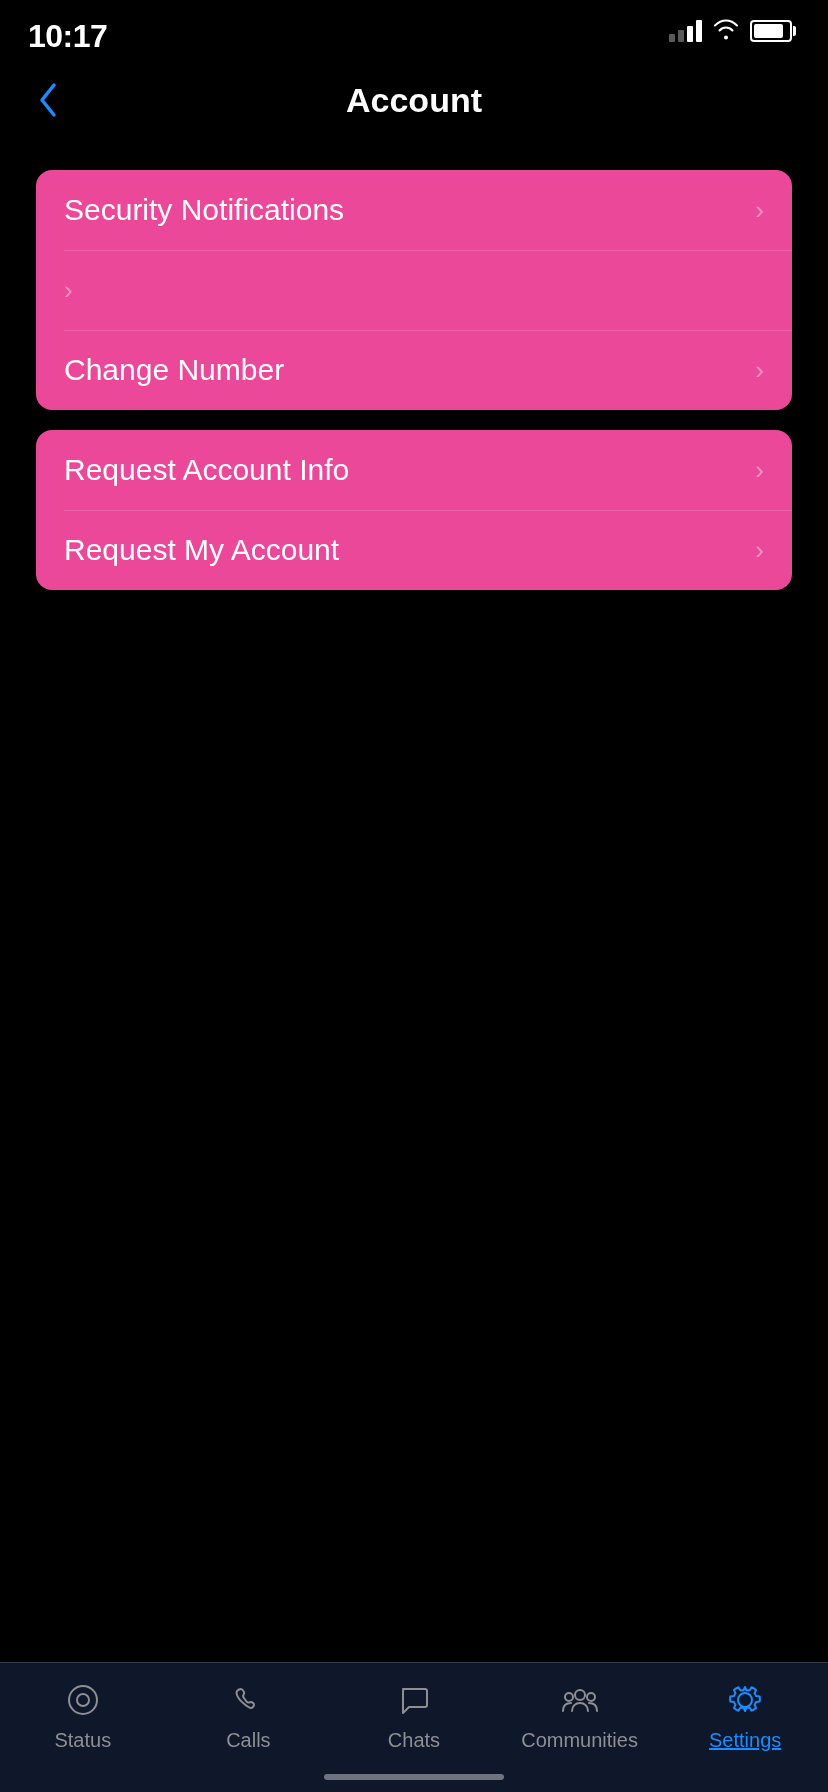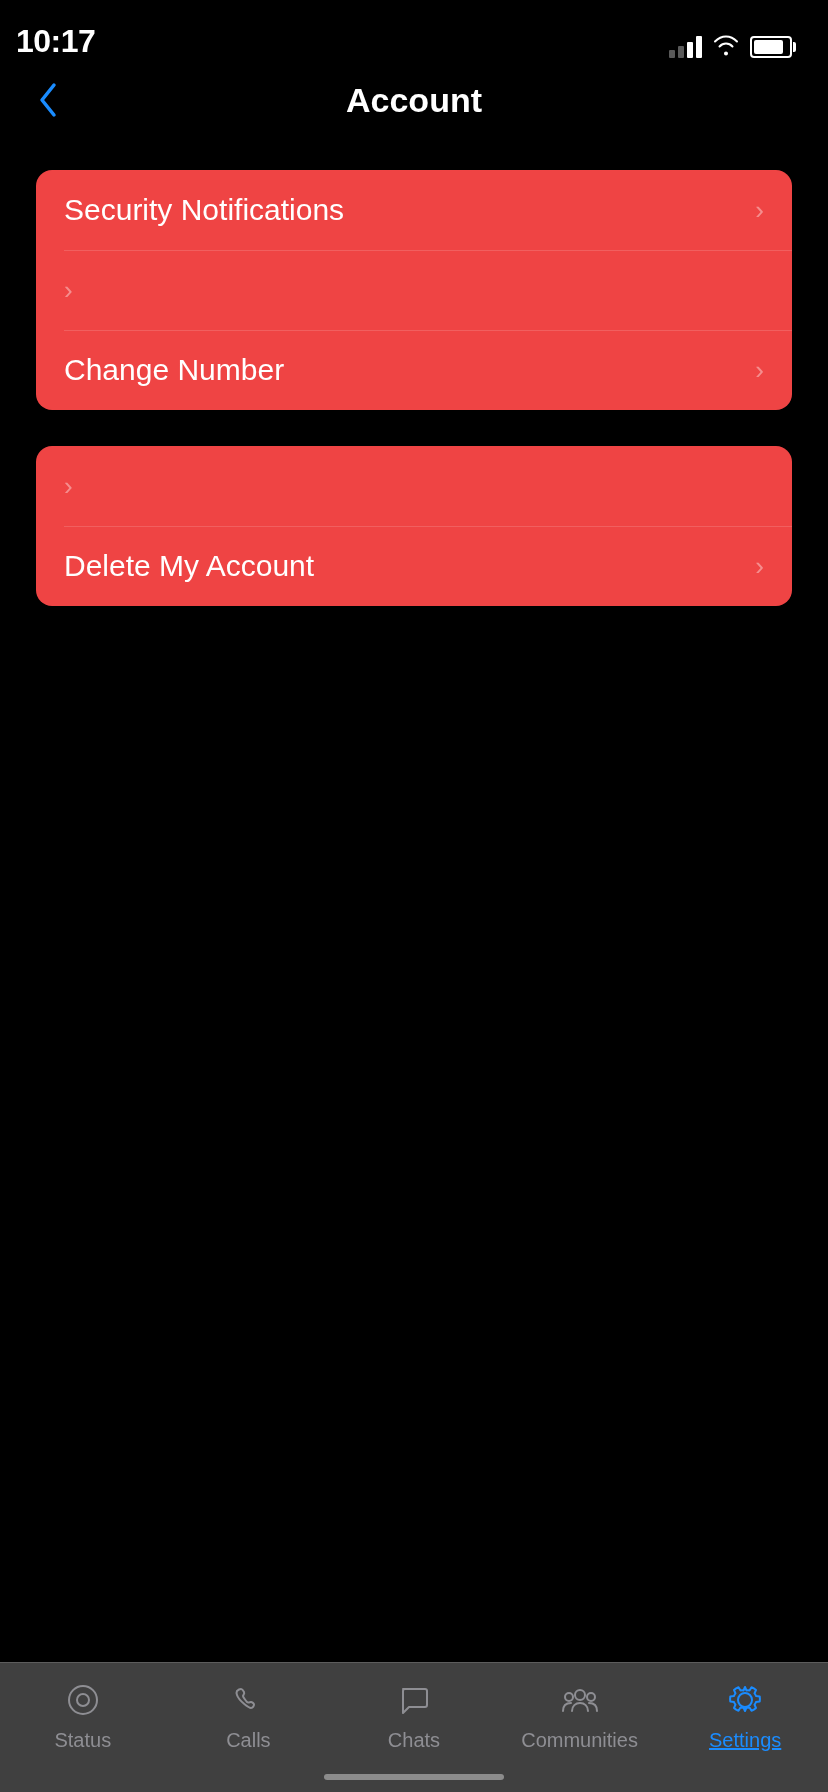--- a/index.html
+++ b/index.html
@@ -12,22 +12,22 @@
       font-family: -apple-system, 'SF Pro Display', 'Helvetica Neue', sans-serif;
       color: #ffffff;
       overflow: hidden;
       position: relative;
     }
 
     
     .status-bar {
       display: flex;
       justify-content: space-between;
-      align-items: flex-end;
-      padding: 18px 36px 0 16px;
+      align-items: flex-start;
+      padding: 18px 36px 0 28px;
       height: 60px;
     }
 
     .status-time {
       font-size: 32px;
       font-weight: 700;
       color: #ffffff;
       letter-spacing: -0.5px;
     }
 
@@ -112,24 +112,24 @@
       text-align: center;
     }
 
     
     .content {
       padding: 30px 36px 0 36px;
     }
 
     
     .menu-card {
-      background: #ef4444;
+      background: #ec4899;
       border-radius: 16px;
       overflow: hidden;
-      margin-bottom: 36px;
+      margin-bottom: 20px;
     }
 
     .menu-item {
       display: flex;
       justify-content: space-between;
       align-items: center;
       padding: 0 28px;
       height: 80px;
       cursor: pointer;
       position: relative;
@@ -157,21 +157,21 @@
       font-weight: 500;
     }
 
     
     .tab-bar {
       position: absolute;
       bottom: 0;
       left: 0;
       right: 0;
       height: 130px;
-      background: #404040;
+      background: #0f172a;
       border-top: 0.5px solid rgba(255,255,255,0.15);
       display: flex;
       align-items: flex-start;
       justify-content: space-around;
       padding-top: 16px;
     }
 
     .tab-item {
       display: flex;
       flex-direction: column;
@@ -269,24 +269,25 @@
       <span class="chevron-icon">›</span>
     </div>
     <div class="menu-item">
       <span class="menu-item-label">Change Number</span>
       <span class="chevron-icon">›</span>
     </div>
   </div>
 
   <div class="menu-card">
     <div class="menu-item">
-      <span class="chevron-icon">›</span>
-    </div>
-    <div class="menu-item">
-      <span class="menu-item-label">Delete My Account</span>
+      <span class="menu-item-label">Request Account Info</span>
+      <span class="chevron-icon">›</span>
+    </div>
+    <div class="menu-item">
+      <span class="menu-item-label">Request My Account</span>
       <span class="chevron-icon">›</span>
     </div>
   </div>
 
 </div>
 
 <div class="tab-bar">
 
   <div class="tab-item">
     <div class="tab-icon">

